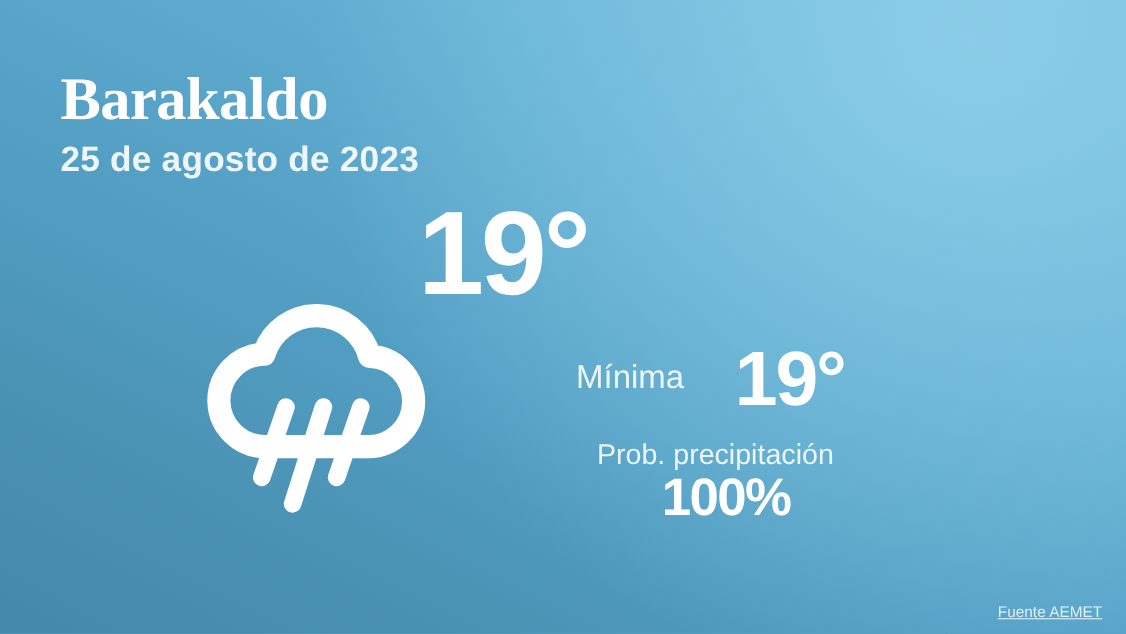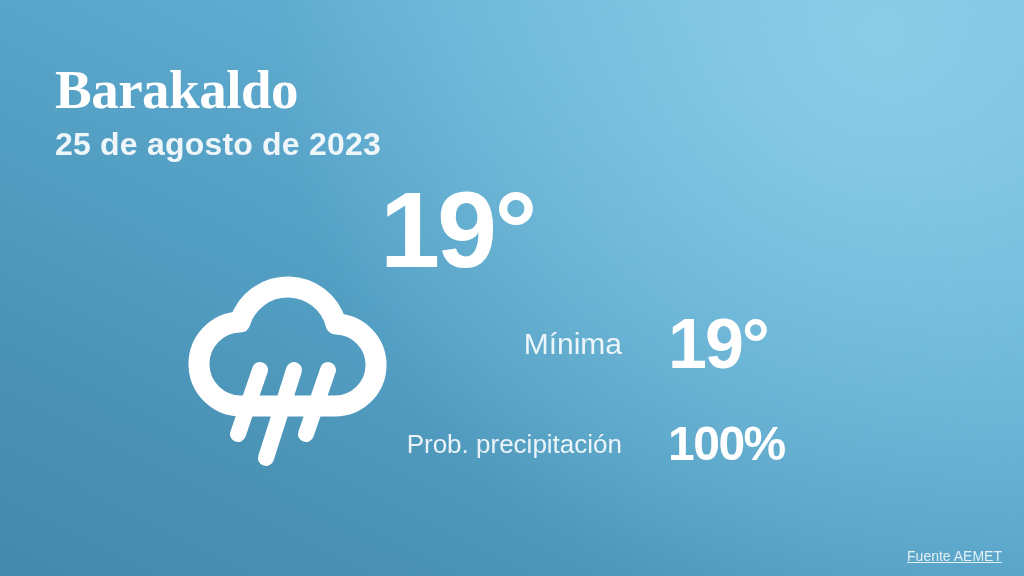--- a/index.html
+++ b/index.html
@@ -69,21 +69,21 @@
     top: 170px;
     width: 560px;
   }
   .row {
     display: flex;
     align-items: center;
     width: 100%;
   }
   .row-max    { height: 120px; }
   .row-min    { height: 108px; }
-  .row-precip { height: 92px; }
+  .row-precip { height: 92px; flex-direction: column; }
 
   .label {
     width: 288px;
     text-align: right;
     padding-right: 46px;
     box-sizing: border-box;
     color: rgba(255,255,255,0.88);
     font-weight: 400;
     white-space: nowrap;
   }

